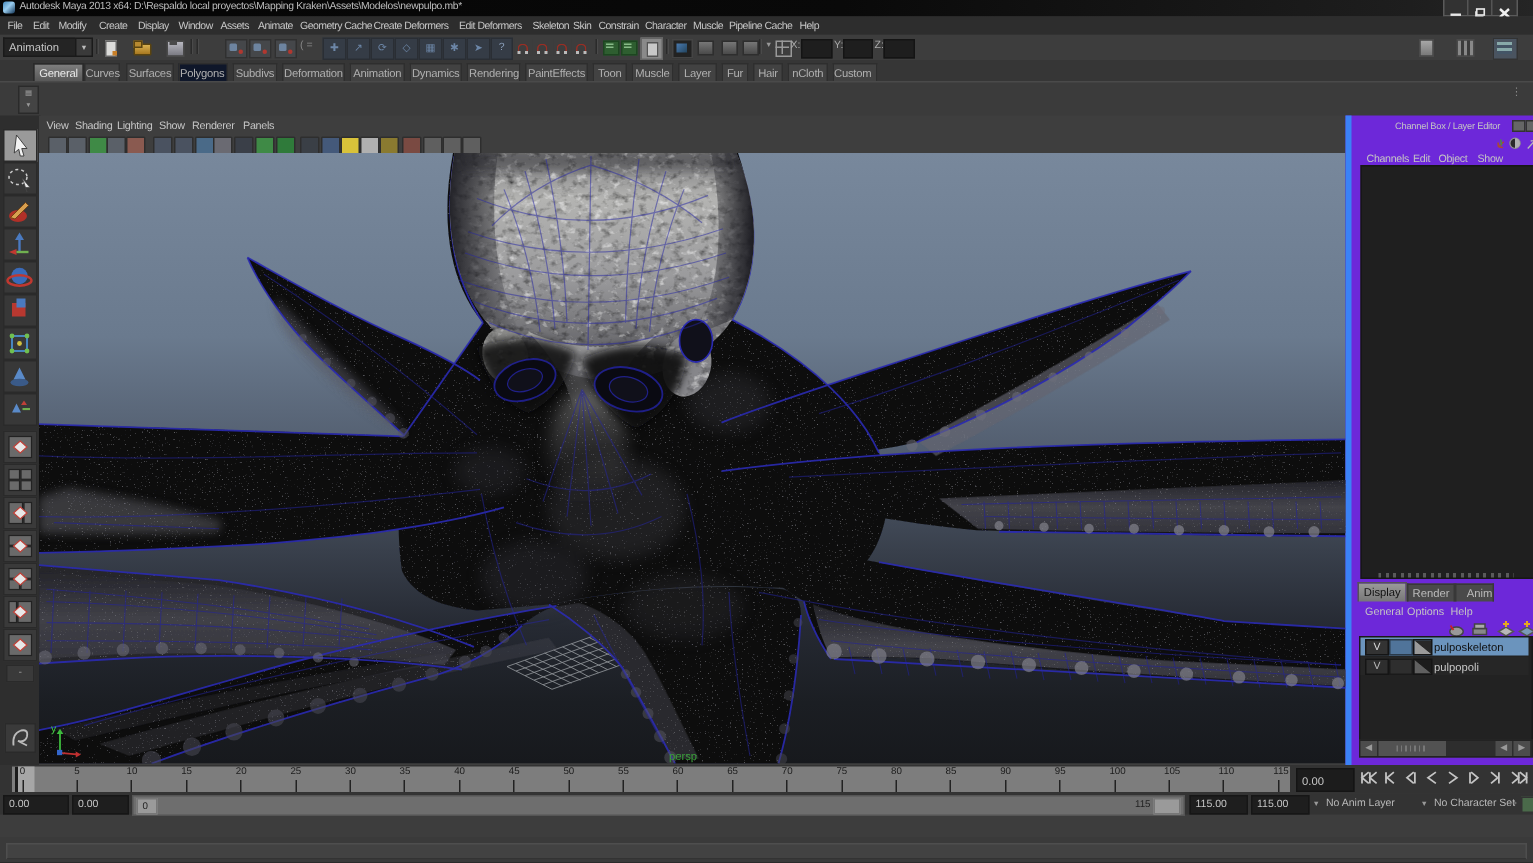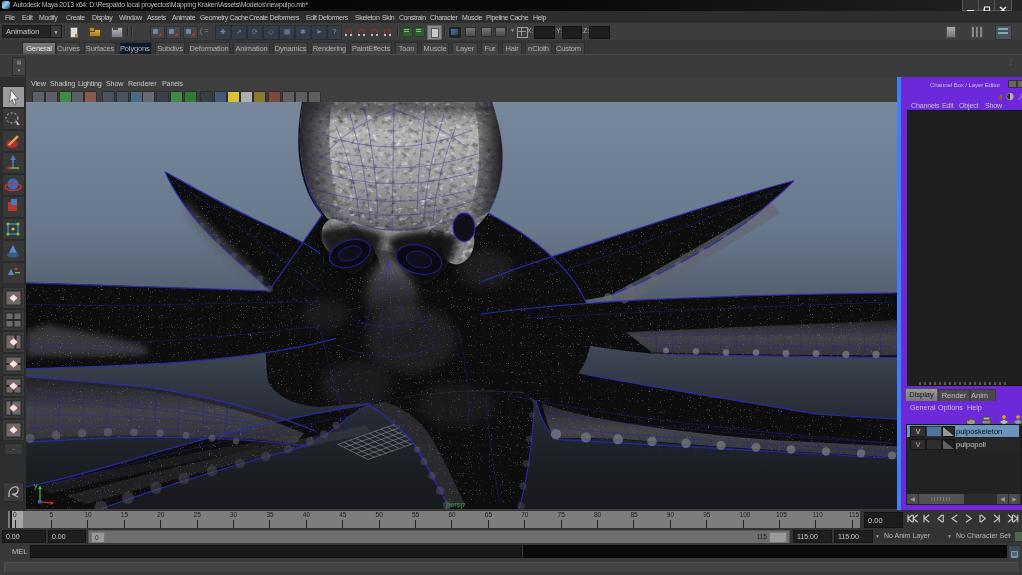--- a/index.html
+++ b/index.html
@@ -663,21 +663,21 @@
     </svg>
   </div>
   <div class="abs tx" style="left:10px;top:25px;font-size:7.1px;letter-spacing:-0.2px;color:#c4c4c4;">Channels</div>
   <div class="abs tx" style="left:41px;top:25px;font-size:7.1px;letter-spacing:-0.2px;color:#c4c4c4;">Edit</div>
   <div class="abs tx" style="left:58px;top:25px;font-size:7.1px;letter-spacing:-0.2px;color:#c4c4c4;">Object</div>
   <div class="abs tx" style="left:84px;top:25px;font-size:7.1px;letter-spacing:-0.2px;color:#c4c4c4;">Show</div>
   <div class="abs" style="left:6px;top:33px;width:114px;height:274px;background:#1f1f1f;border:1px solid #171717;"></div>
   <div class="abs" style="left:18px;top:305px;width:90px;height:3px;background:repeating-linear-gradient(90deg,#5a5a5a 0 2px,transparent 2px 5px);"></div>
   <div class="abs" style="left:4px;top:311px;width:31px;height:12px;background:linear-gradient(#9a9a9a,#777);border:1px solid #555;border-bottom:none;color:#111;font-size:7.5px;text-align:center;line-height:12px;">Display</div>
   <div class="abs" style="left:37px;top:312px;width:30px;height:11px;background:#4a4a4a;border:1px solid #383838;border-bottom:none;color:#bbb;font-size:7.5px;text-align:center;line-height:11px;">Render</div>
-  <div class="abs" style="left:69px;top:312px;width:24px;height:11px;background:#4a4a4a;border:1px solid #383838;border-bottom:none;color:#bbb;font-size:7.5px;text-align:left;line-height:11px;">Anim</div>
+  <div class="abs" style="left:69px;top:312px;width:24px;height:11px;background:#4a4a4a;border:1px solid #383838;border-bottom:none;color:#bbb;font-size:7.5px;text-align:right;line-height:11px;">Anim</div>
   <div class="abs tx" style="left:9px;top:326px;font-size:7.2px;color:#c4c4c4;">General</div>
   <div class="abs tx" style="left:37px;top:326px;font-size:7.2px;color:#c4c4c4;">Options</div>
   <div class="abs tx" style="left:66px;top:326px;font-size:7.2px;color:#c4c4c4;">Help</div>
   <div class="abs" style="left:64px;top:335px;width:12px;height:10px;"><svg width="12" height="10">
           <ellipse cx="6" cy="6" rx="4.5" ry="3" fill="#999" stroke="#444"></ellipse>
           <path d="M2,2 l2,3" stroke="#c22" stroke-width="1.2"></path>
         </svg></div>
   <div class="abs" style="left:80px;top:335px;width:12px;height:10px;"><svg width="12" height="10">
           <rect x="1" y="4" width="9" height="4" fill="#888" stroke="#444"></rect>
           <rect x="2" y="1" width="7" height="3" fill="#aaa" stroke="#444"></rect>
@@ -813,24 +813,15 @@
         <span class="tx" style="position:absolute;left:3px;top:2px;font-size:7px;">115.00</span>
       </div>
 <span class="abs" style="left:875px;top:4px;font-size:5px;color:#999;">▼</span>
 <span class="abs tx" style="left:884px;top:3px;font-size:7px;color:#b8b8b8;">No Anim Layer</span>
 <span class="abs" style="left:947px;top:4px;font-size:5px;color:#999;">▼</span>
 <span class="abs tx" style="left:956px;top:3px;font-size:7px;color:#b8b8b8;">No Character Set</span>
 <span class="abs" style="left:1008px;top:3px;font-size:6px;color:#888;">⌖</span>
 <div class="abs" style="left:1014px;top:2px;width:7px;height:9px;background:#4a6a4a;border:1px solid #333;"></div>
 </div>
 
-<div class="abs" style="left:0;top:543px;width:1022px;height:15px;background:#383838;">
-  <div class="abs tx" style="left:12px;top:4px;font-size:7.5px;color:#c0c0c0;">MEL</div>
-  <div class="abs" style="left:30px;top:2px;width:490px;height:11px;background:#191919;border:1px solid #111;"></div>
-  <div class="abs" style="left:523px;top:2px;width:482px;height:11px;background:#0a0a0a;border:1px solid #090909;"></div>
-  <div class="abs" style="left:1008px;top:2px;width:11px;height:11px;background:#3d4a55;border:1px solid #333;"><svg width="11" height="11">
-          <rect x="2" y="2" width="7" height="7" fill="#7a95aa"></rect>
-          <path d="M3,4 l5,0 M3,6 l5,0" stroke="#223" stroke-width="0.8"></path>
-        </svg></div>
-</div>
 <div class="abs" style="left:0;top:558px;width:1022px;height:17px;background:#3a3a3a;">
   <div class="abs" style="left:4px;top:4px;width:1012px;height:9px;background:#424242;border:1px solid #4e4e4e;border-bottom-color:#333;"></div>
 </div>
 </div>
 </body></html>

